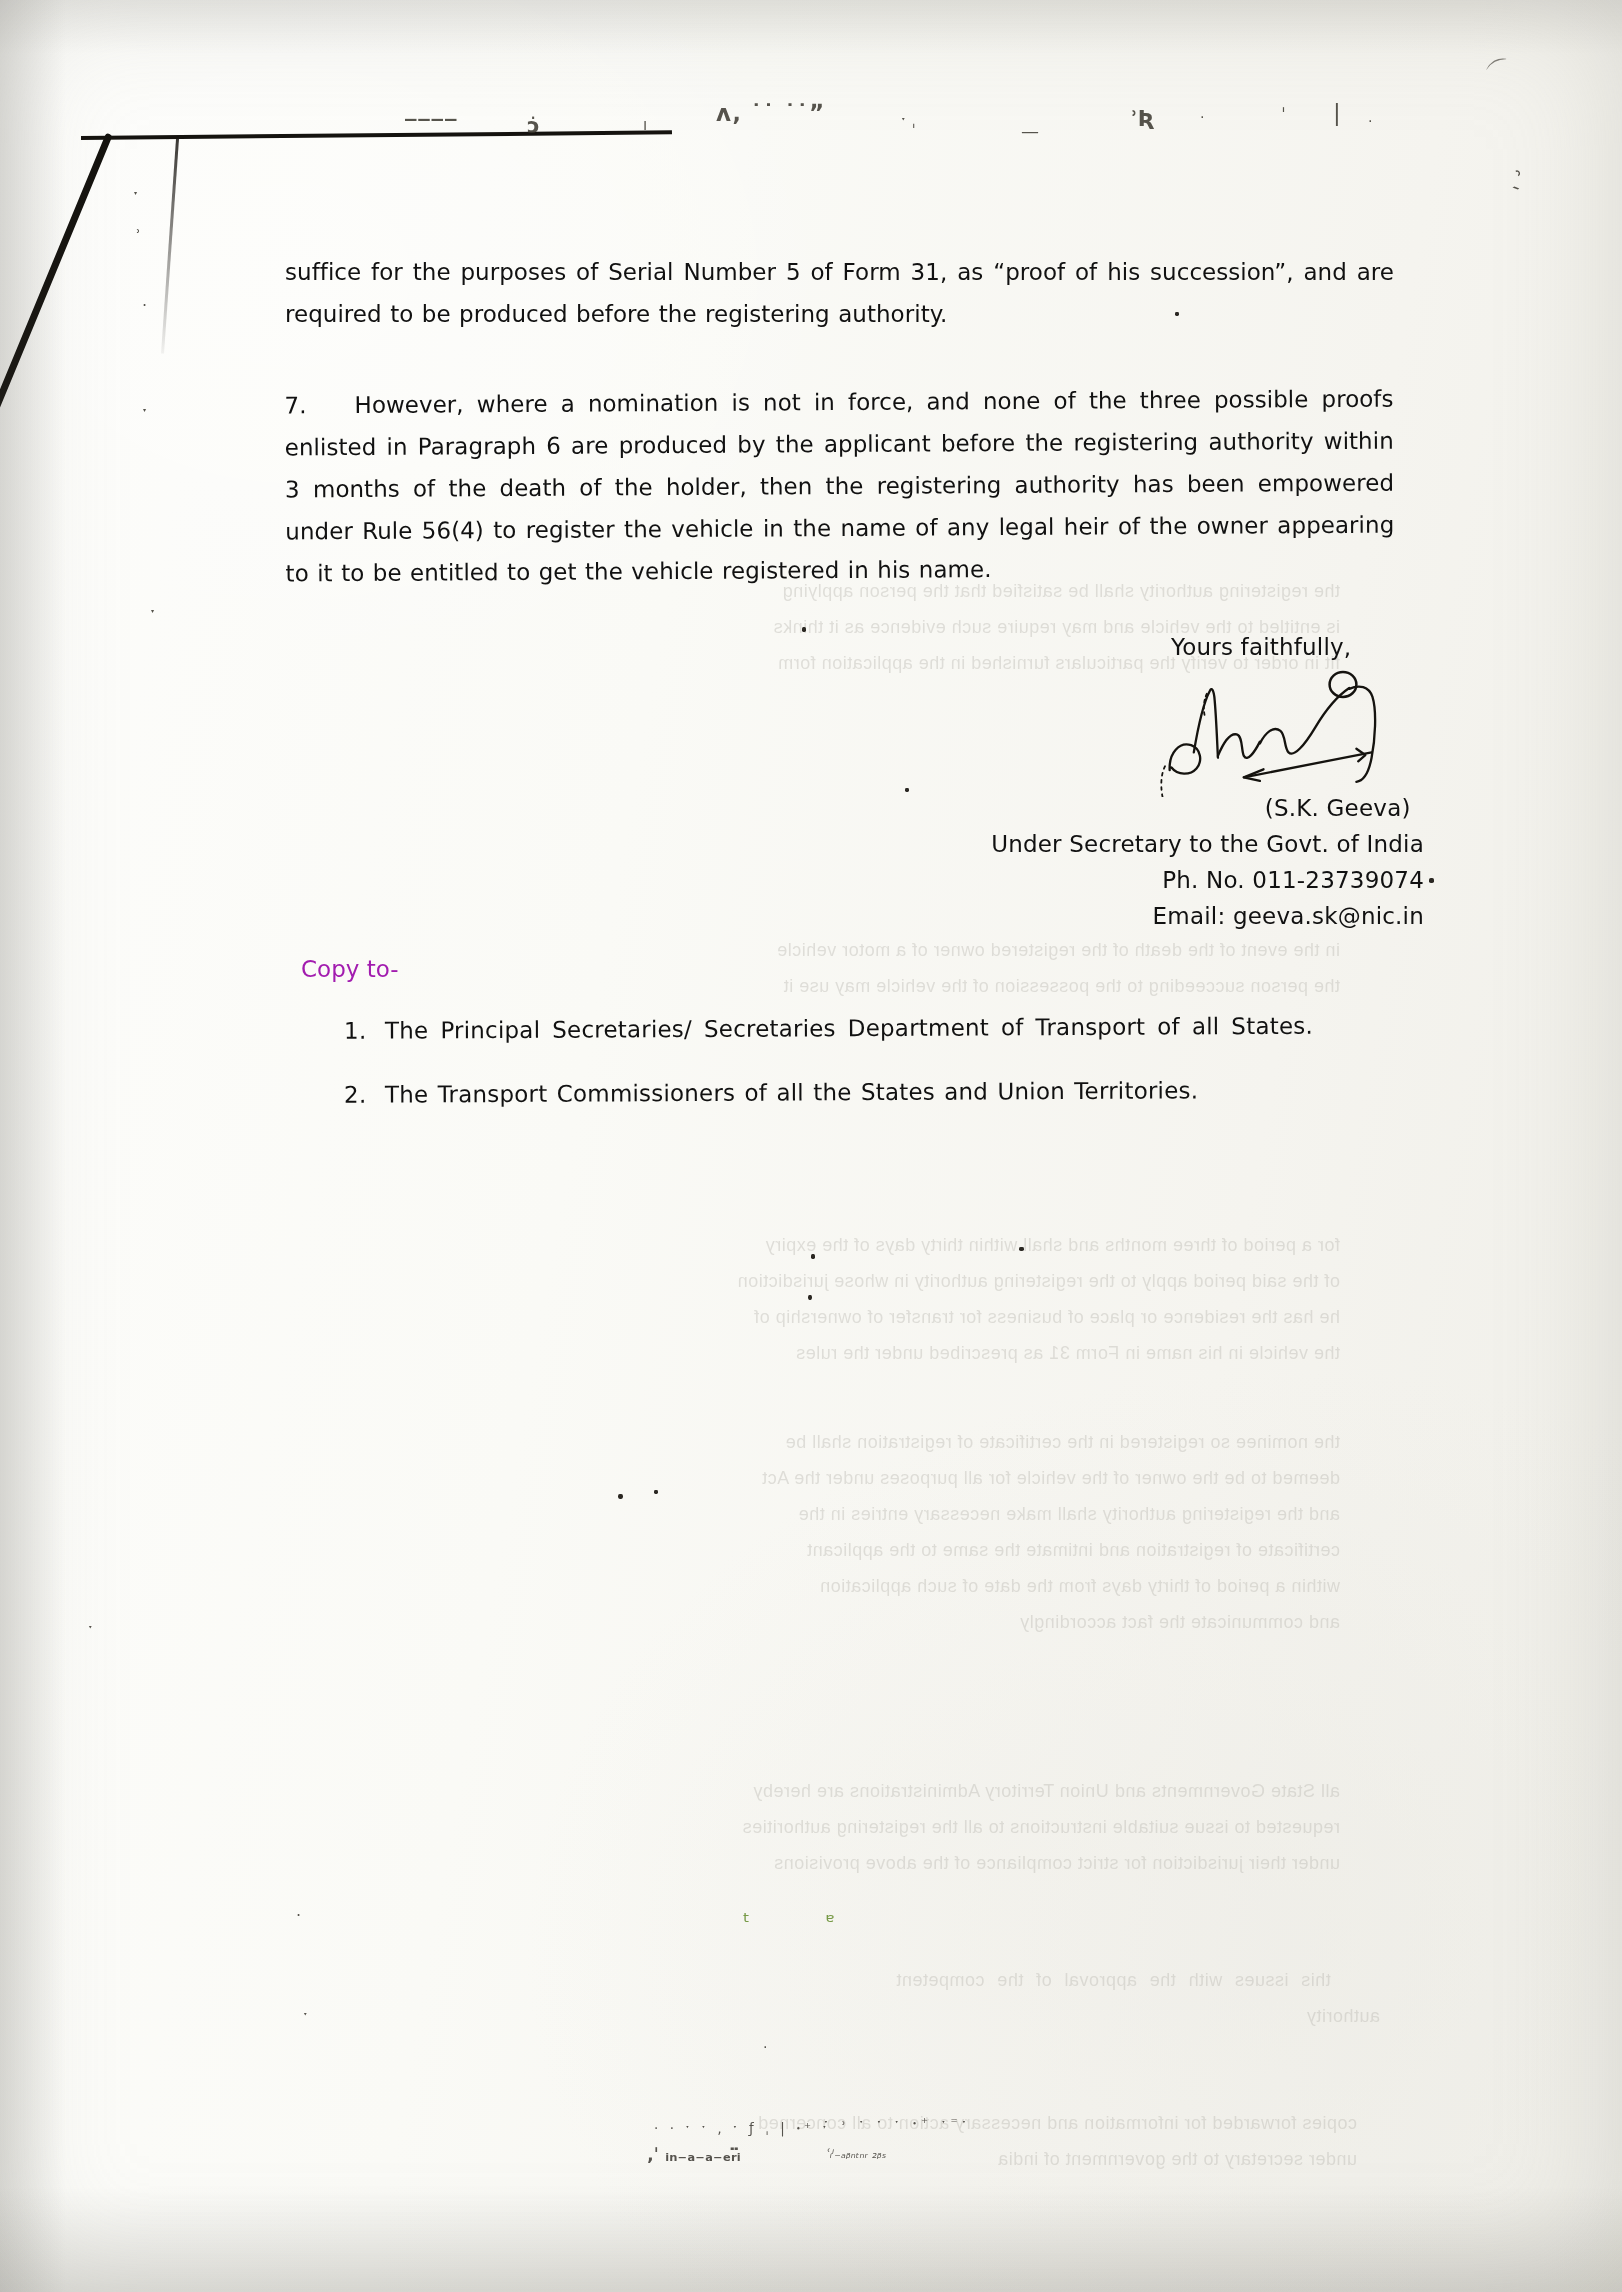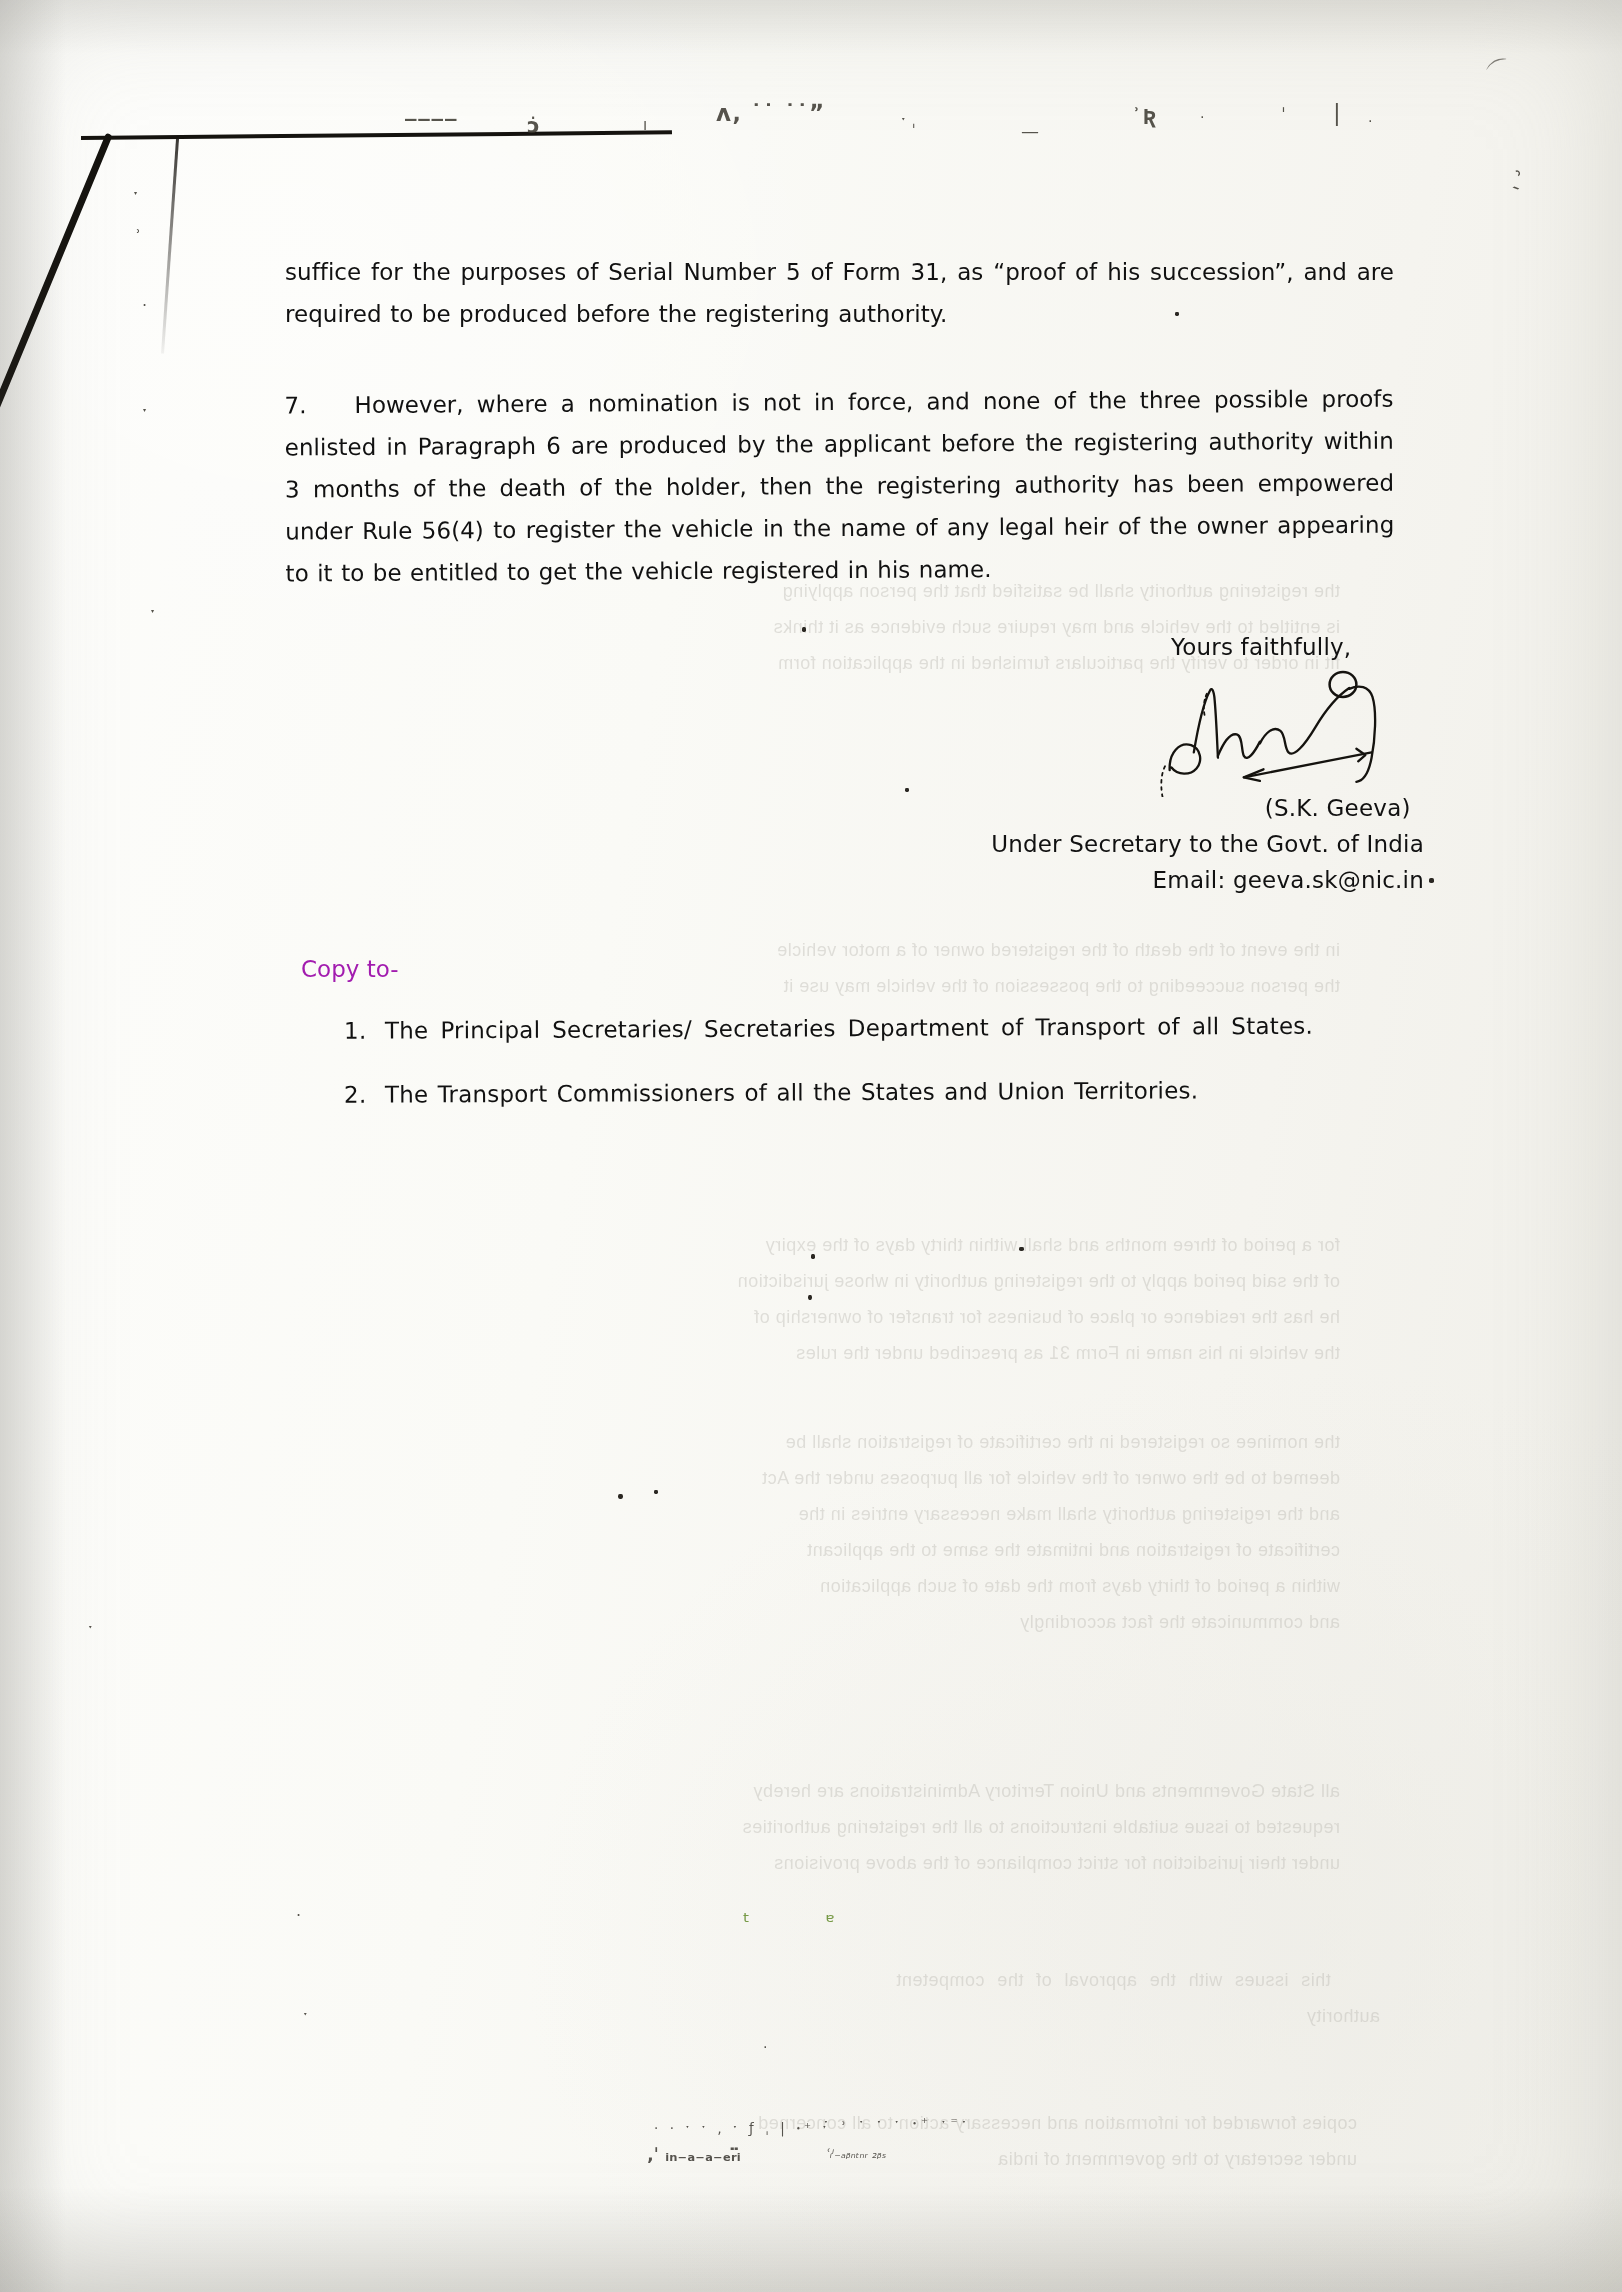--- a/index.html
+++ b/index.html
@@ -294,21 +294,21 @@
   </div>
 
   <div class="top-rule"></div>
   <div class="smudge" style="left:405px; top:115px; font-size:23px; font-weight:bold; letter-spacing:1.8px;">‾‾‾‾</div>
   <div class="smudge" style="left:530px; top:107px; font-size:19.7px;">·</div>
   <div class="smudge" style="left:527px; top:113px; font-size:21.5px; font-weight:bold;">ɔ</div>
   <div class="smudge" style="left:643px; top:116px; font-size:15px;">ı</div>
   <div class="smudge" style="left:716px; top:100px; font-size:23px; font-weight:bold; letter-spacing:0.9px;text-align:center;">ʌ‚ ˙˙ ˙˙ˮ</div>
   <div class="smudge" style="left:901px; top:111px; font-size:16px;">ˑ ˌ</div>
   <div class="smudge" style="left:1021px; top:120px; font-size:18px;">—</div>
-  <div class="smudge" style="left:1130px; top:106px; font-size:21.5px; font-weight:bold;font-family:Liberation Mono, monospace;">ʾƦ</div>
+  <div class="smudge" style="left:1130px; top:106px; font-size:21.5px; font-weight:bold;">ʾƦ</div>
   <div class="smudge" style="left:1200px; top:109px; font-size:14.3px;">·</div>
   <div class="smudge" style="left:1281px; top:104px; font-size:18px;">ˈ</div>
   <div class="smudge" style="left:1333px; top:100px; font-size:23px;">|</div>
   <div class="smudge" style="left:1368px; top:113px; font-size:14.3px;">·</div>
   <div class="smudge" style="left:1487px; top:54px; font-size:27px; transform:rotate(-28deg); color:#6b6861;">⌒</div>
   <div class="smudge" style="left:1505px; top:163px; font-size:23px; transform:rotate(-30deg); color:#3a372f;">ˎ˒</div>
 
   <div class="diag-stroke"></div>
   <div class="diag-stroke2"></div>
   <div class="smudge" style="left:133px; top:184px; font-size:18px;">ˑ</div>
@@ -354,20 +354,21 @@
           <path d="M236 103 L226 96 M236 103 L228 110"></path>
           <path d="M9 150 C6 134, 8 120, 14 112" stroke-dasharray="3 5" stroke-width="2"></path>
           <path d="M56 58 C54 48, 56 38, 60 32" stroke-dasharray="3 4" stroke-width="2"></path>
         </g>
       </svg>
     </div>
 
     <div class="sig-block">
       <div class="name">(S.K. Geeva)</div>
       <div>Under Secretary to the Govt. of India</div>
+      <div>Ph. No. 011-23739074</div>
       <div>
         <span>Email:</span>
         <span class="email-addr">geeva.sk@nic.in</span>
       </div>
     </div>
 
     <div class="copy-to">Copy to-</div>
 
     <div class="copy-list">
       <div class="copy-item">

